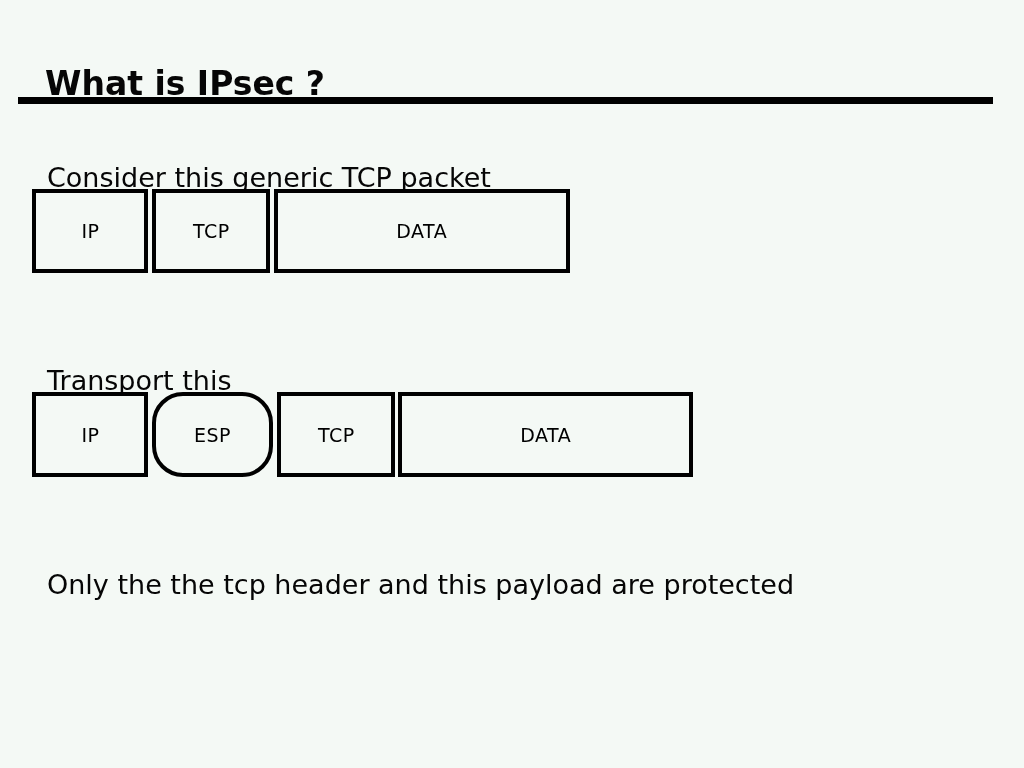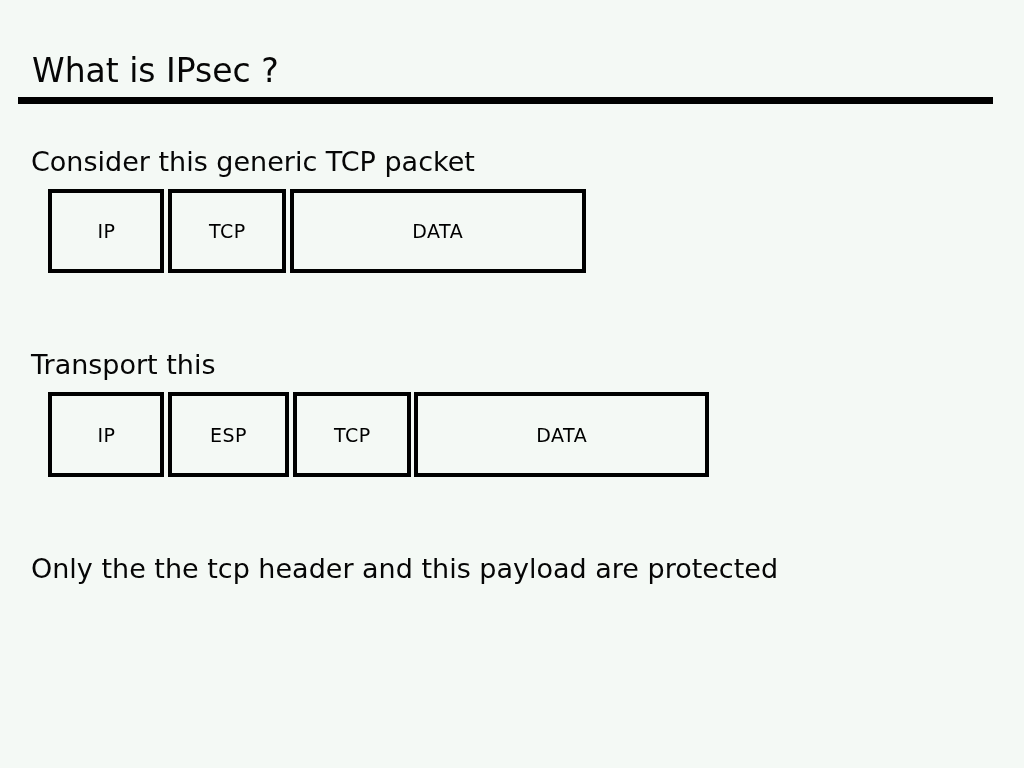--- a/index.html
+++ b/index.html
@@ -17,52 +17,52 @@
   .slide {
     position: relative;
     width: 1024px;
     height: 768px;
     background: #f4f9f5;
   }
   .slide-title {
     position: absolute;
     left: 32px;
     top: 53px;
-    margin: 0;
+    margin: 13px;
     font-size: 33px;
-    font-weight: 400;
+    font-weight: 700;
     line-height: 1.1;
     color: #060606;
     white-space: nowrap;
     text-align: center;
   }
   .title-rule {
     position: absolute;
     left: 18px;
     top: 97px;
     width: 975px;
     height: 7px;
     background: #000000;
   }
   .caption {
     position: absolute;
     left: 31px;
-    margin: 0;
+    margin: 16px;
     font-size: 27px;
     font-weight: 400;
     line-height: 1.15;
     color: #060606;
     white-space: nowrap;
   }
   .caption-1 { top: 146px; }
   .caption-2 { top: 349px; }
   .note      { top: 553px; }
   .packet-row {
     position: absolute;
-    left: 16px;
+    left: 0;
     width: 817px;
   }
   .row-1 { top: 189px; height: 84px; }
   .row-2 { top: 392px; height: 85px; }
   .pbox {
     position: absolute;
     top: 0;
     height: 100%;
     box-sizing: border-box;
     border: 4px solid #000000;
@@ -77,21 +77,21 @@
     letter-spacing: 0.5px;
     color: #000000;
     transform: scaleX(0.95);
   }
   
   .r1-ip   { left: 32px;  width: 116px; }
   .r1-tcp  { left: 152px; width: 118px; }
   .r1-data { left: 274px; width: 296px; }
   
   .r2-ip   { left: 32px;  width: 116px; }
-  .r2-esp  { left: 152px; width: 121px; }
+  .r2-esp  { left: 152px; width: 121px; border-radius: 31px; }
   .r2-tcp  { left: 277px; width: 118px; }
   .r2-data { left: 398px; width: 295px; }
 </style>
 </head>
 <body>
 
 <div class="slide">
 
   <h1 class="slide-title">What is IPsec ?</h1>
 

